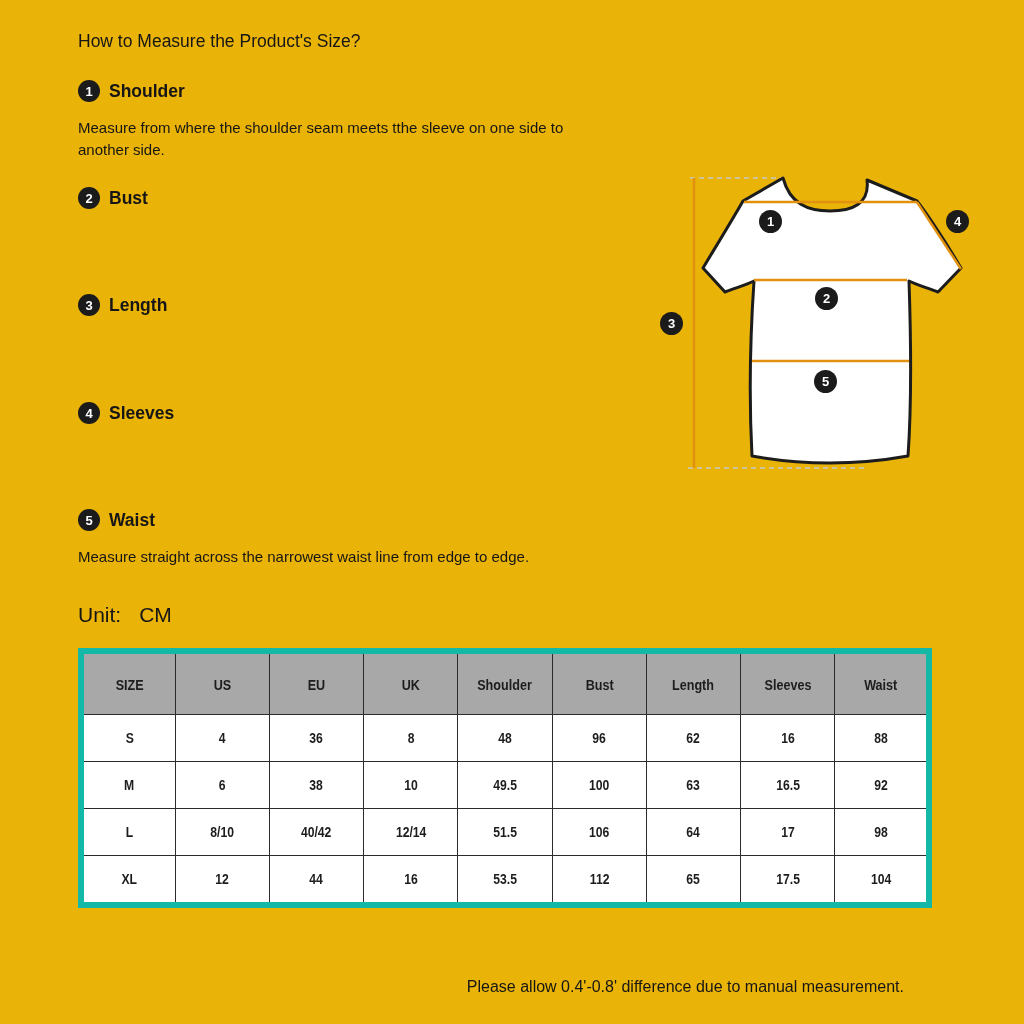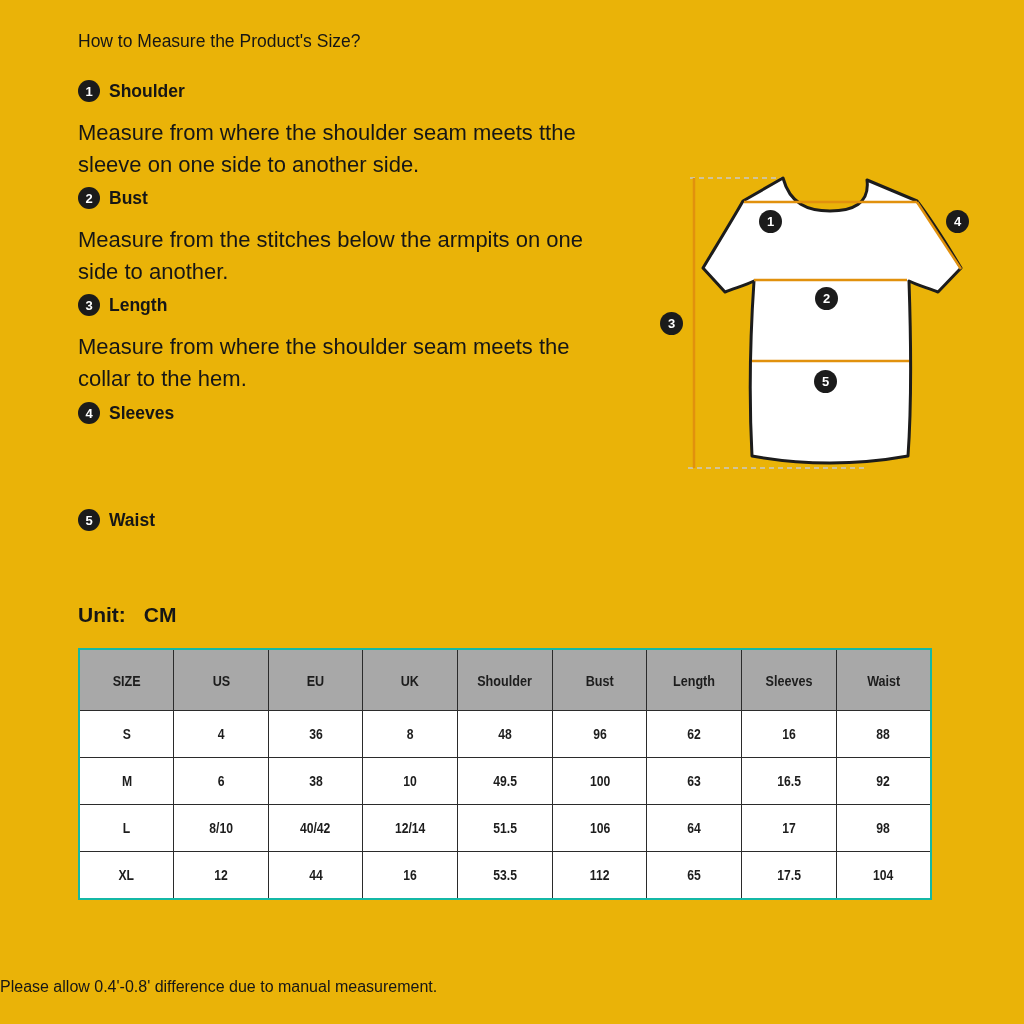--- a/index.html
+++ b/index.html
@@ -9,47 +9,47 @@
   }
   .page-title{position:absolute;left:78px;top:31px;font-size:17.5px;font-weight:400;}
   .section{position:absolute;left:78px;width:532px;}
   .sec-head{display:flex;align-items:center;height:22px;}
   .badge{
     width:22px;height:22px;border-radius:50%;background:#1b1b1b;color:#ffffff;
     display:flex;align-items:center;justify-content:center;
     font-size:13px;font-weight:700;flex:0 0 22px;
   }
   .sec-label{margin-left:9px;font-size:17.5px;font-weight:600;}
-  .sec-desc{margin:15px 0 0 0;font-size:22px;line-height:32px;font-weight:400;}
-  .unit-line{position:absolute;left:78px;top:603px;font-size:21px;font-weight:700;}
+  .sec-desc{margin:15px 0 0 0;font-size:15px;line-height:22px;font-weight:400;}
+  .unit-line{position:absolute;left:78px;top:603px;font-size:21px;font-weight:400;}
   .unit-value{margin-left:18px;}
   
   .diagram{position:absolute;left:640px;top:150px;width:384px;height:340px;}
   .diagram svg{position:absolute;left:0;top:0;}
   .shirt-path{fill:#ffffff;stroke:#1c1c1c;stroke-width:3;stroke-linejoin:round;}
   .orange{stroke:#e1910d;stroke-width:2.5;}
   .dash{stroke:#c9c9c9;stroke-width:1.5;stroke-dasharray:5 4;}
   .marker{
     position:absolute;width:23px;height:23px;border-radius:50%;background:#1b1b1b;
     color:#ffffff;display:flex;align-items:center;justify-content:center;
     font-size:13px;font-weight:700;
   }
   
   .size-table{
     position:absolute;left:78px;top:648px;width:854px;
     border-collapse:collapse;table-layout:fixed;
-    border:2px solid #14b8a6;
+    border:6px solid #14b8a6;
   }
   .size-table th,.size-table td{
     border:1.5px solid #2b2b2b;text-align:center;vertical-align:middle;padding:0;
   }
   .size-table th{height:60px;background:#a8a8a8;font-size:15px;font-weight:700;color:#1d1d1d;}
   .size-table td{height:46px;background:#ffffff;font-size:14.5px;font-weight:600;color:#1d1d1d;}
   .cond{display:inline-block;transform:scaleX(0.84);transform-origin:center;white-space:nowrap;}
-  .footer-note{position:absolute;left:0;top:978px;width:904px;text-align:left;font-size:16px;}
+  .footer-note{position:absolute;left:0;top:978px;width:904px;text-align:right;font-size:16px;}
 </style>
 </head>
 <body>
 
 <div class="canvas">
 
   <div class="page-title">How to Measure the Product's Size?</div>
 
   <div class="section" style="top:80px">
     <div class="sec-head">
@@ -57,43 +57,42 @@
       <span class="sec-label">Shoulder</span>
     </div>
     <p class="sec-desc">Measure from where the shoulder seam meets tthe sleeve on one side to another side.</p>
   </div>
 
   <div class="section" style="top:187px">
     <div class="sec-head">
       <span class="badge">2</span>
       <span class="sec-label">Bust</span>
     </div>
-    <p class="sec-desc">Measure from the stitches below the armpits on one side to another.</p>
   </div>
 
   <div class="section" style="top:294px">
     <div class="sec-head">
       <span class="badge">3</span>
       <span class="sec-label">Length</span>
     </div>
-    <p class="sec-desc">Measure from where the shoulder seam meets the collar to the hem.</p>
   </div>
 
   <div class="section" style="top:402px">
     <div class="sec-head">
       <span class="badge">4</span>
       <span class="sec-label">Sleeves</span>
     </div>
   </div>
 
   <div class="section" style="top:509px">
     <div class="sec-head">
       <span class="badge">5</span>
       <span class="sec-label">Waist</span>
     </div>
+    <p class="sec-desc">Measure straight across the narrowest waist line from edge to edge.</p>
   </div>
 
   <div class="unit-line">
     <span>Unit:</span><span class="unit-value">CM</span>
   </div>
 
   <div class="diagram">
     <svg width="384" height="340" viewBox="0 0 384 340">
 
       <line class="dash" x1="50" y1="28" x2="143" y2="28"></line>

